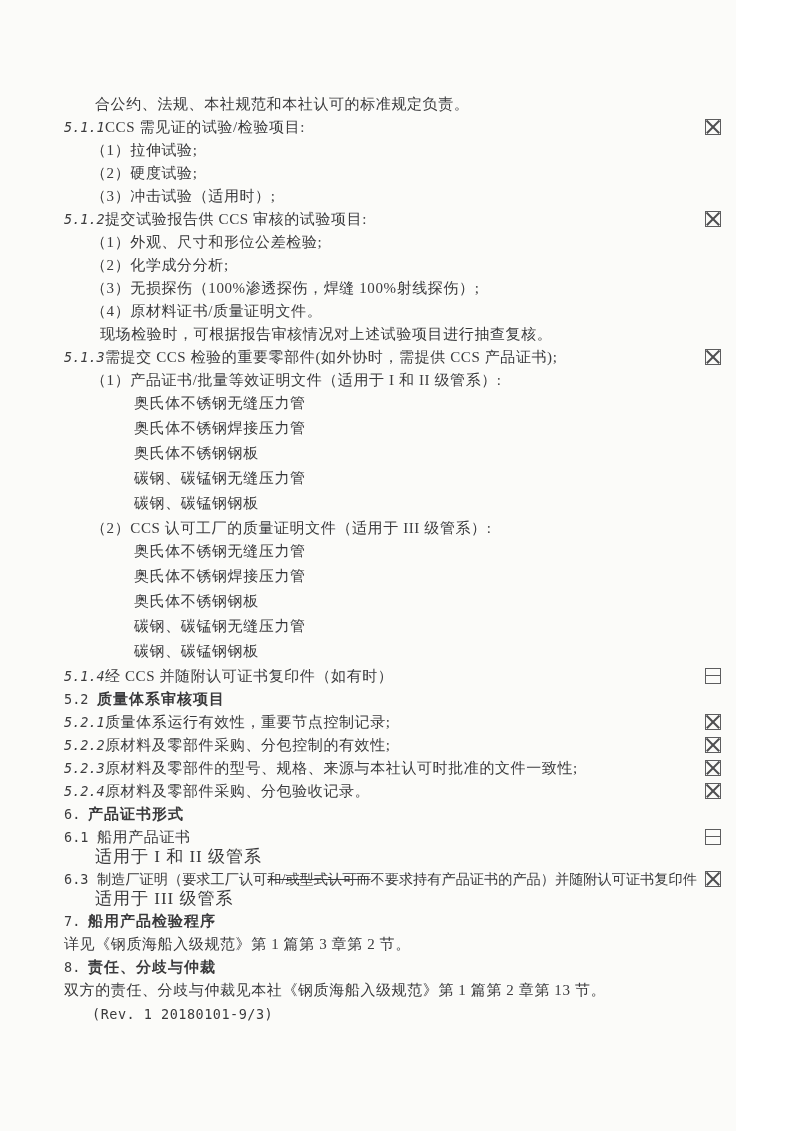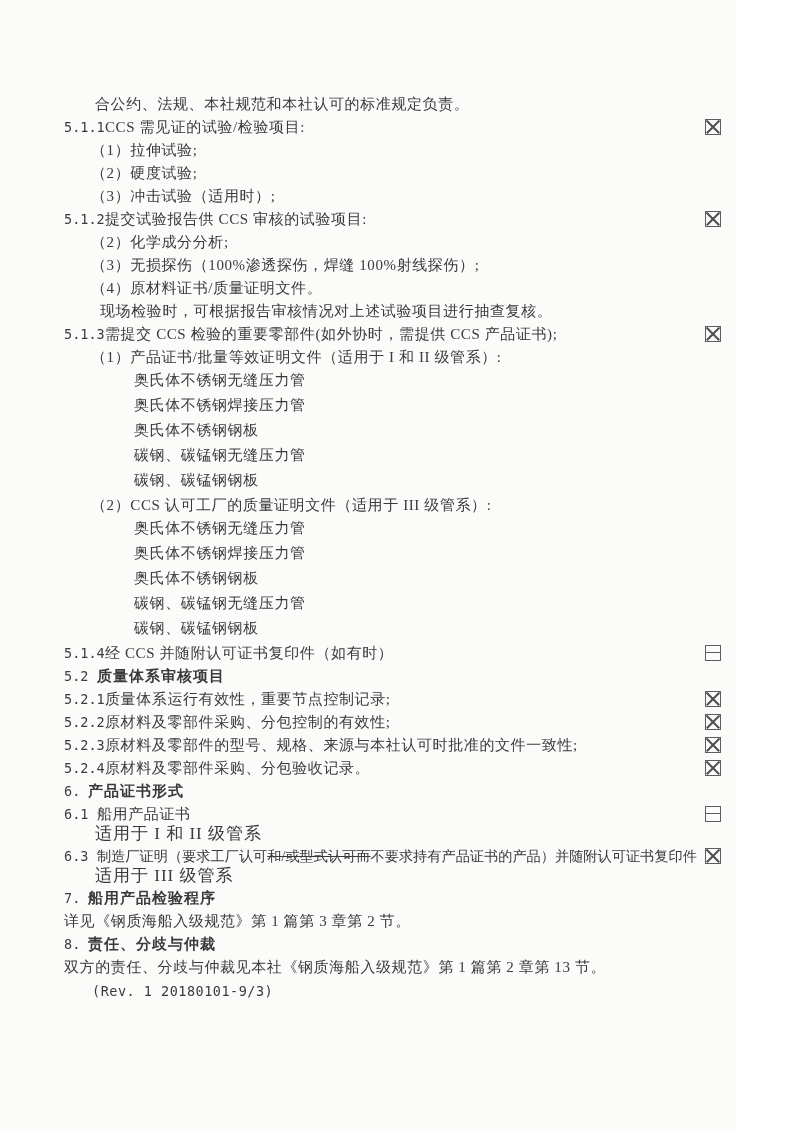--- a/index.html
+++ b/index.html
@@ -13,21 +13,21 @@
   }
   .content{position:absolute;left:64px;top:96px;width:712px;}
   .row{position:relative;font-size:15px;line-height:17px;margin-bottom:6px;letter-spacing:.6px;}
   .row .num{
     display:inline-block;vertical-align:top;
     font-family:"DejaVu Sans Mono","Liberation Mono",monospace;
     font-size:13.5px;letter-spacing:0;color:#3c3c3e;
   }
   .num.n1{width:24px;}
   .num.n2{width:33px;}
-  .num.n3{width:41px;}
+  .num.n3{width:41px;font-style:italic;}
   .lv-heading .text{font-weight:bold;letter-spacing:1px;}
   .lv-para{padding-left:31px;}
   .lv-item{padding-left:27px;}
   .lv-note{padding-left:36px;}
   .lv-material{padding-left:70px;margin-bottom:8px;font-size:15px;}
   .lv-apply{padding-left:31px;margin-top:-4px;font-size:17px;letter-spacing:1px;}
   .lv-rev{padding-left:28px;margin-top:7px;}
   .lv-rev .text{font-family:"DejaVu Sans Mono","Liberation Mono",monospace;font-size:13.5px;letter-spacing:.5px;}
   .lv-sub-long .text{display:inline-block;max-width:600px;font-size:14.2px;letter-spacing:0;white-space:nowrap;}
   .strike{text-decoration:line-through;text-decoration-thickness:1.2px;}
@@ -76,20 +76,21 @@
 
 <div class="page">
 
   <div class="content">
       <div class="row lv-para"><span class="text">合公约、法规、本社规范和本社认可的标准规定负责。</span></div>
       <div class="row lv-sub"><span class="num n3">5.1.1</span><span class="text">CCS 需见证的试验/检验项目:</span><span class="cb cb-checked"></span></div>
       <div class="row lv-item"><span class="text">（1）拉伸试验;</span></div>
       <div class="row lv-item"><span class="text">（2）硬度试验;</span></div>
       <div class="row lv-item"><span class="text">（3）冲击试验（适用时）;</span></div>
       <div class="row lv-sub"><span class="num n3">5.1.2</span><span class="text">提交试验报告供 CCS 审核的试验项目:</span><span class="cb cb-checked"></span></div>
+      <div class="row lv-item"><span class="text">（1）外观、尺寸和形位公差检验;</span></div>
       <div class="row lv-item"><span class="text">（2）化学成分分析;</span></div>
       <div class="row lv-item"><span class="text">（3）无损探伤（100%渗透探伤，焊缝 100%射线探伤）;</span></div>
       <div class="row lv-item"><span class="text">（4）原材料证书/质量证明文件。</span></div>
       <div class="row lv-note"><span class="text">现场检验时，可根据报告审核情况对上述试验项目进行抽查复核。</span></div>
       <div class="row lv-sub"><span class="num n3">5.1.3</span><span class="text">需提交 CCS 检验的重要零部件(如外协时，需提供 CCS 产品证书);</span><span class="cb cb-checked"></span></div>
       <div class="row lv-item"><span class="text">（1）产品证书/批量等效证明文件（适用于 I 和 II 级管系）:</span></div>
       <div class="row lv-material"><span class="text">奥氏体不锈钢无缝压力管</span></div>
       <div class="row lv-material"><span class="text">奥氏体不锈钢焊接压力管</span></div>
       <div class="row lv-material"><span class="text">奥氏体不锈钢钢板</span></div>
       <div class="row lv-material"><span class="text">碳钢、碳锰钢无缝压力管</span></div>

